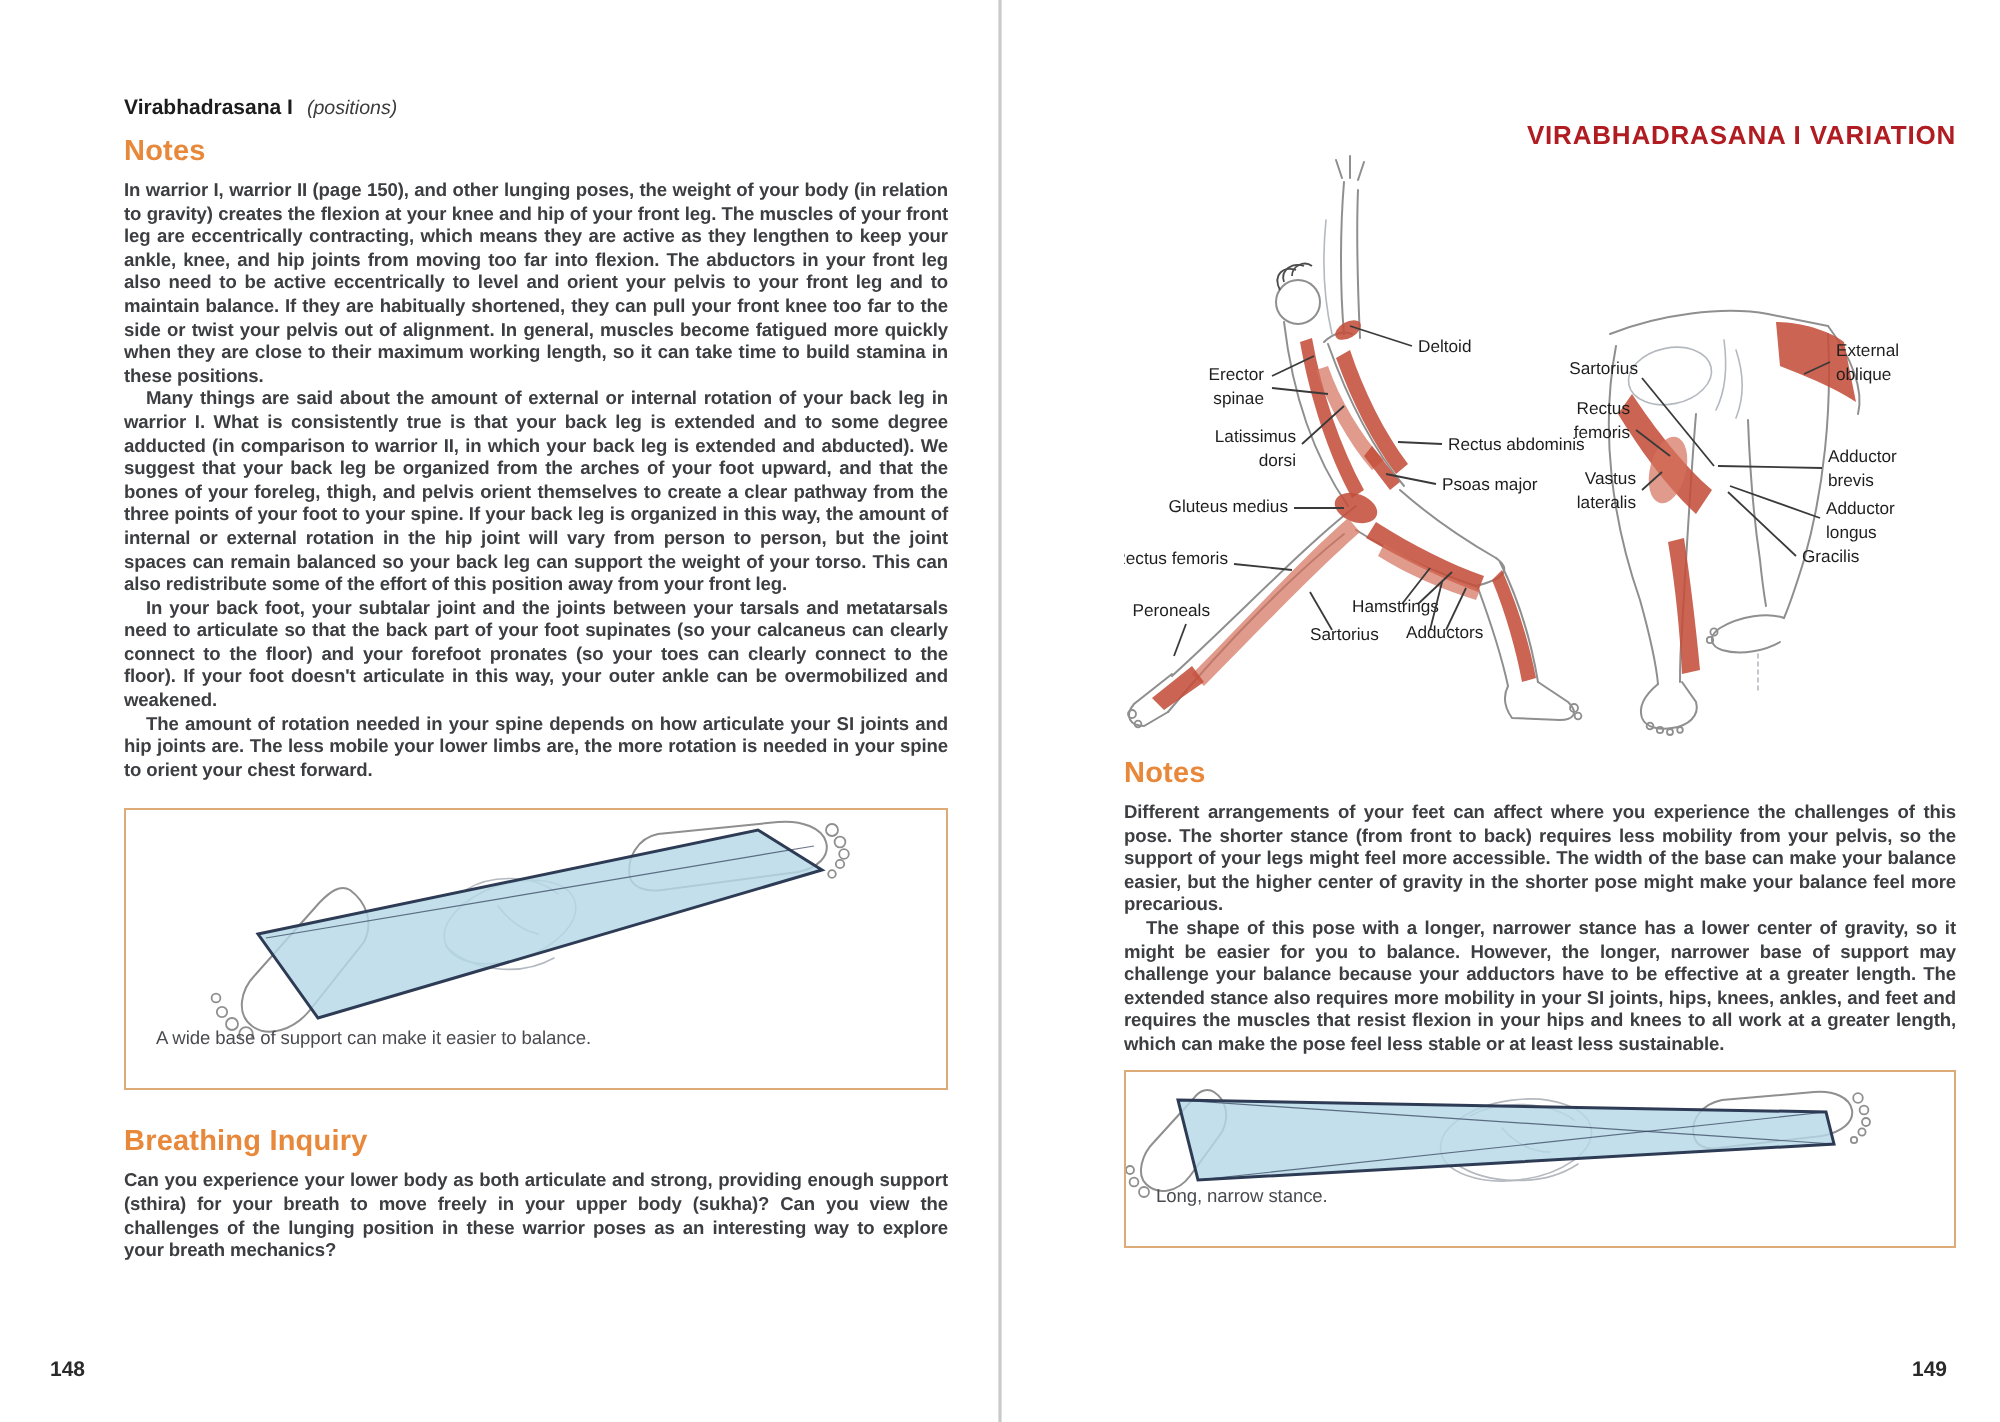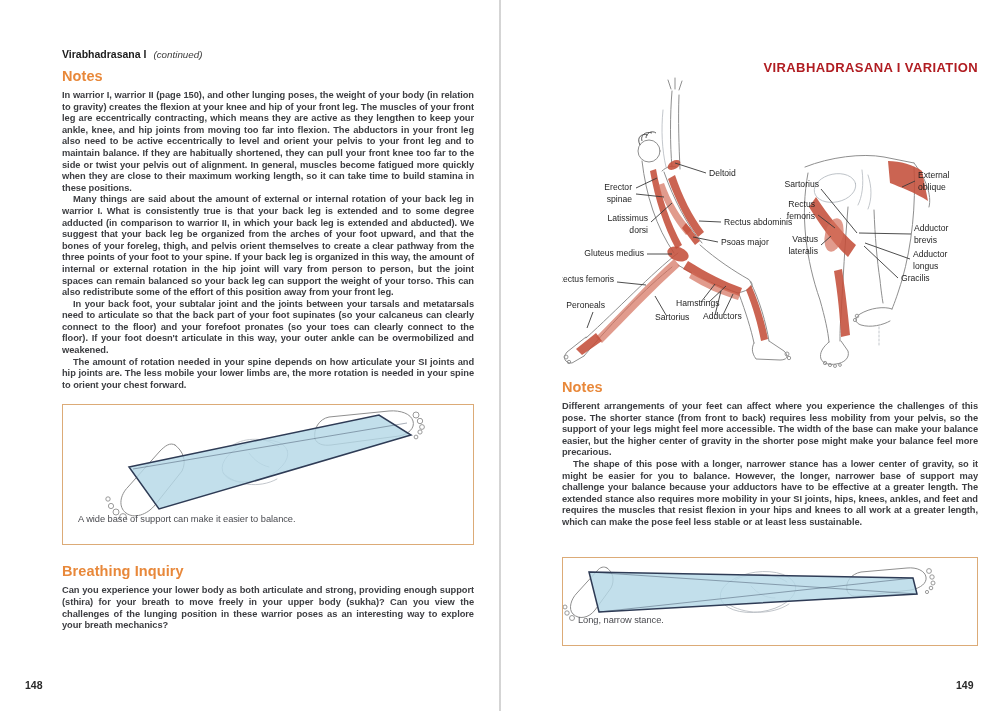--- a/index.html
+++ b/index.html
@@ -19,21 +19,21 @@
   .running-head .rh-cont{font-style:italic;color:#3c3c3c;margin-left:7px;font-size:9.8px;}
 
   .h-orange{color:#E8883A;font-size:14.5px;font-weight:bold;margin:8px 0 6px 0;letter-spacing:.1px;}
 
   .body-copy p{font-size:9.3px;line-height:11.6px;color:#3D3E42;text-align:justify;
     margin:0;letter-spacing:-.06px;font-weight:bold;}
   .body-copy p.indent{text-indent:11px;}
 
   .figure-box{border:1.5px solid #DCAB77;position:relative;background:#fff;box-sizing:border-box;}
   .fig-left{margin-top:13px;height:141px;width:100%;}
-  .fig-right{margin-top:28px;height:89px;width:100%;}
+  .fig-right{margin-top:6px;height:89px;width:100%;}
   .fig-caption{position:absolute;left:15px;bottom:20px;font-size:9.3px;color:#4A4B50;letter-spacing:-.05px;}
 
   .var-title{text-align:right;color:#B01C21;font-weight:bold;font-size:13px;
     letter-spacing:.4px;margin:0;}
   .subtitle{font-size:15px;font-weight:bold;color:#262626;margin:4px 0 0 0;}
 
   .page-num{position:absolute;font-size:10.5px;font-weight:bold;color:#2a2a2a;}
   .page-num-left{left:25px;top:679px;}
   .page-num-right{left:956px;top:679px;text-align:right;}
 
@@ -50,21 +50,21 @@
   .toe{fill:none;stroke:#8f8f8f;stroke-width:.9;}
 </style>
 </head>
 <body>
 
 <div class="gutter"></div>
 
 <div class="col col-left">
 
   <p class="running-head">
-    <span class="rh-title">Virabhadrasana I</span><span class="rh-cont">(continued)</span>
+    <span class="rh-title">Virabhadrasana I</span><span class="rh-cont">(positions)</span>
   </p>
 
   <h2 class="h-orange">Notes</h2>
 
   <div class="body-copy">
     <p>In warrior I, warrior II (page 150), and other lunging poses, the weight of your body (in relation to gravity) creates the flexion at your knee and hip of your front leg. The muscles of your front leg are eccentrically contracting, which means they are active as they lengthen to keep your ankle, knee, and hip joints from moving too far into flexion. The abductors in your front leg also need to be active eccentrically to level and orient your pelvis to your front leg and to maintain balance. If they are habitually shortened, they can pull your front knee too far to the side or twist your pelvis out of alignment. In general, muscles become fatigued more quickly when they are close to their maximum working length, so it can take time to build stamina in these positions.</p>
     <p class="indent">Many things are said about the amount of external or internal rotation of your back leg in warrior I. What is consistently true is that your back leg is extended and to some degree adducted (in comparison to warrior II, in which your back leg is extended and abducted). We suggest that your back leg be organized from the arches of your foot upward, and that the bones of your foreleg, thigh, and pelvis orient themselves to create a clear pathway from the three points of your foot to your spine. If your back leg is organized in this way, the amount of internal or external rotation in the hip joint will vary from person to person, but the joint spaces can remain balanced so your back leg can support the weight of your torso. This can also redistribute some of the effort of this position away from your front leg.</p>
     <p class="indent">In your back foot, your subtalar joint and the joints between your tarsals and metatarsals need to articulate so that the back part of your foot supinates (so your calcaneus can clearly connect to the floor) and your forefoot pronates (so your toes can clearly connect to the floor). If your foot doesn't articulate in this way, your outer ankle can be overmobilized and weakened.</p>
     <p class="indent">The amount of rotation needed in your spine depends on how articulate your SI joints and hip joints are. The less mobile your lower limbs are, the more rotation is needed in your spine to orient your chest forward.</p>
   </div>

